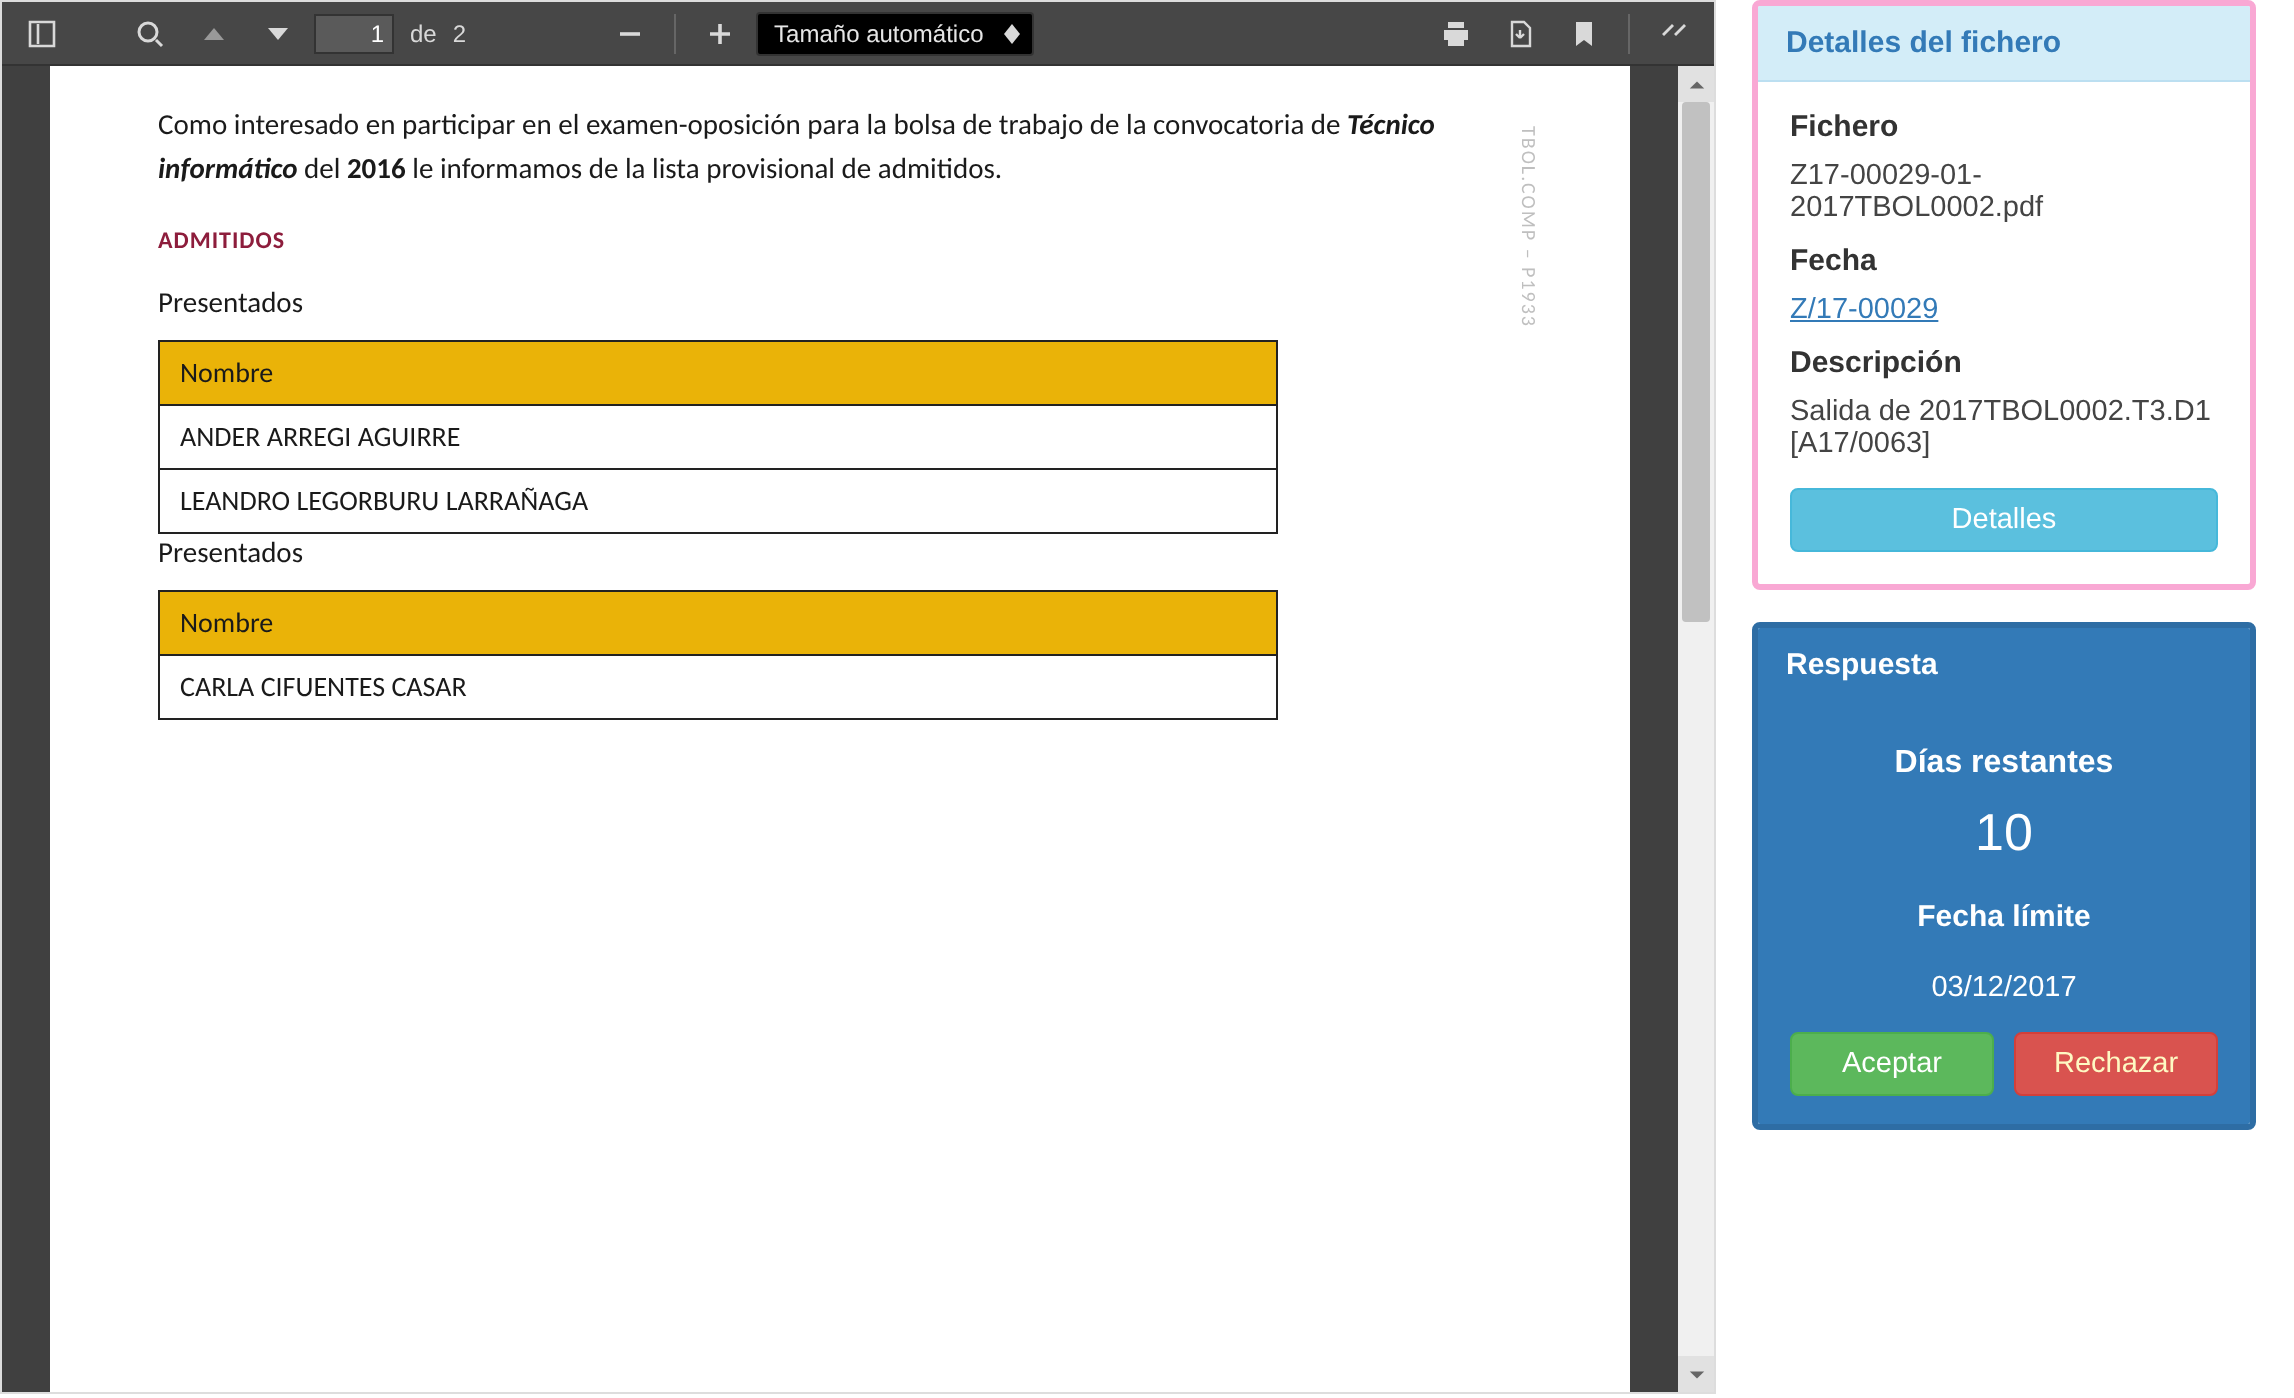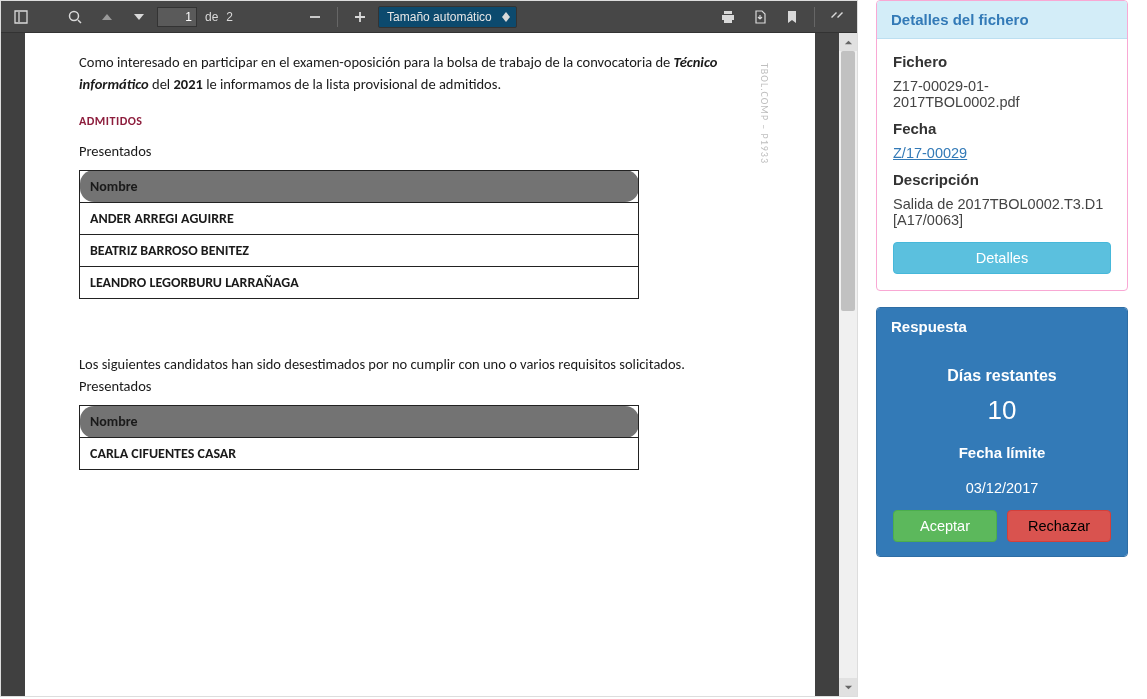--- a/index.html
+++ b/index.html
@@ -3,58 +3,58 @@
 <meta charset="utf-8">
 <style>
 * { box-sizing: border-box; margin: 0; padding: 0; }
 body { font-family: "Segoe UI", -apple-system, sans-serif; background: #fff; width: 1147px; height: 699px; overflow: hidden; display: flex; gap: 18px; padding: 0; }
 .left-pane { width: 858px; height: 697px; border: 1px solid #ddd; background: #404040; position: relative; display: flex; flex-direction: column; }
 .pdf-toolbar { height: 32px; background: #474747; display: flex; align-items: center; padding: 0 6px; gap: 4px; color: #d9d9d9; font-size: 12px; border-bottom: 1px solid #333; }
 .tb-icon { width: 28px; height: 28px; display: flex; align-items: center; justify-content: center; cursor: pointer; border-radius: 2px; }
 .tb-icon svg { width: 16px; height: 16px; fill: #d9d9d9; }
 .tb-sep { width: 1px; height: 20px; background: #666; margin: 0 4px; }
 .page-input { width: 40px; height: 20px; background: #5a5a5a; border: 1px solid #333; color: #fff; text-align: right; padding: 0 4px; font-size: 12px; }
-.zoom-select { display:flex; align-items:center; height:22px; background:#0c4a6e; border:1px solid #333; color:#e6e6e6; font-size:12px; padding:0 6px 0 8px; cursor:pointer; gap:10px; border-radius:2px; }
+.zoom-select { display:flex; align-items:center; height:22px; background:#000000; border:1px solid #333; color:#e6e6e6; font-size:12px; padding:0 6px 0 8px; cursor:pointer; gap:10px; border-radius:2px; }
 .zoom-select .arrows { display:flex; flex-direction:column; align-items:center; line-height:0; }
 .zoom-select .arrows svg { display:block; }
 .spacer { flex: 1; }
 .pdf-body { flex: 1; display: flex; background: #404040; position: relative; overflow: hidden; }
 .pdf-page { background: #fff; margin: 0 auto; width: 790px; min-height: 660px; padding: 18px 54px 40px 54px; position: relative; color: #1a1a1a; font-family: Calibri, Arial, sans-serif; }
 .scrollbar { width: 18px; background: #f0f0f0; display: flex; flex-direction: column; }
 .sb-btn { height: 18px; background: #e1e1e1; display: flex; align-items: center; justify-content: center; }
 .sb-btn svg { width: 9px; height: 9px; fill: #666; }
 .sb-track { flex: 1; position: relative; }
 .sb-thumb { position: absolute; top: 0; left: 2px; right: 2px; height: 260px; background: #c1c1c1; border-radius: 2px; }
 .doc-text { font-size: 14.5px; line-height: 1.55; margin-bottom: 2px; }
 .doc-heading { color: #8d1d3c; font-weight: bold; font-size: 12px; margin: 18px 0 14px; letter-spacing: 0.5px; }
 .sub { font-size: 14.5px; margin-bottom: 10px; }
 .doc-table { width: 560px; border-collapse: collapse; }
-.doc-table th, .doc-table td { border: 1px solid #222; padding: 7px 10px; font-size: 14px; text-align: left; font-weight: bold; }
-.doc-table th { background: #737373; font-weight: bold; border-radius: 14px; }
+.doc-table th, .doc-table td { border: 1px solid #222; padding: 7px 10px; font-size: 14px; text-align: left; }
+.doc-table th { background: #eab308; font-weight: normal; }
 .watermark { position: absolute; top: 30px; right: 44px; color: #bfbfbf; font-size: 10px; letter-spacing: 1px; writing-mode: vertical-rl; }
 .right-pane { width: 252px; display: flex; flex-direction: column; gap: 16px; padding-top: 0; }
-.panel { border: 1px solid #f9a8d4; border-radius: 4px; background: #fff; overflow: hidden; }
+.panel { border: 3px solid #f9a8d4; border-radius: 4px; background: #fff; overflow: hidden; }
 .panel-head { padding: 10px 14px; font-weight: 600; font-size: 15px; }
 .panel-head.light { background: #d3edf8; color: #337ab7; border-bottom: 1px solid #bcdff1; }
 .panel-head.dark { background: #337ab7; color: #fff; }
 .panel-body { padding: 14px 16px 16px; font-size: 15px; color: #333; }
 .dl dt { font-weight: 700; margin-top: 10px; font-size: 15px; }
 .dl dt:first-child { margin-top: 0; }
 .dl dd { margin-top: 8px; color: #444; font-size: 14.5px; }
 .link { color: #337ab7; }
 .btn { display: block; width: 100%; padding: 7px 0; border-radius: 4px; border: 1px solid transparent; font-size: 14.5px; cursor: pointer; text-align: center; }
 .btn-info { background: #5bc0de; border-color: #46b8da; color: #fff; margin-top: 14px; }
 .resp-body { background: #337ab7; color: #fff; text-align: center; padding: 22px 16px 14px; }
 .resp-body h4 { font-weight: 700; font-size: 16px; margin-bottom: 10px; }
 .big { font-size: 26px; font-weight: 400; margin-bottom: 18px; }
 .date-lbl { font-weight: 700; font-size: 15px; margin-bottom: 19px; }
 .date-val { font-size: 14.5px; margin-bottom: 14px; }
 .btn-row { display: flex; gap: 10px; }
 .btn-success { background: #5cb85c; border-color: #4cae4c; color: #fff; }
-.btn-danger { background: #d9534f; border-color: #d43f3a; color: #000000; }
+.btn-danger { background: #d9534f; border-color: #d43f3a; color: #fef9c3; }
 </style>
 </head>
 <body>
 
 <div class="left-pane">
   <div class="pdf-toolbar">
     <div class="tb-icon">
         <svg viewBox="0 0 16 16">
           <path d="M2 2h12v12H2zM6 3v10" stroke="#d9d9d9" stroke-width="1.3" fill="none"></path>
         </svg>
@@ -122,41 +122,37 @@
     <div class="tb-icon">
         <svg viewBox="0 0 16 16">
           <path d="M2 8l5-5 1 1-5 5zM8 8l5-5 1 1-5 5z" fill="#d9d9d9"></path>
         </svg>
       </div>
   </div>
   <div class="pdf-body">
     <div class="pdf-page">
       <div class="watermark">TBOL.COMP – P1933</div>
       <p class="doc-text">
-        <span>Como interesado en participar en el examen-oposición para la bolsa de trabajo de la convocatoria de </span><em style="font-weight:bold;font-style:italic">Técnico informático</em><span> del </span><strong>2021</strong><span> le informamos de la lista provisional de admitidos.</span>
+        <span>Como interesado en participar en el examen-oposición para la bolsa de trabajo de la convocatoria de </span><em style="font-weight:bold;font-style:italic">Técnico informático</em><span> del </span><strong>2016</strong><span> le informamos de la lista provisional de admitidos.</span>
       </p>
       <div class="doc-heading">ADMITIDOS</div>
       <p class="sub">Presentados</p>
       <table class="doc-table">
         <tbody>
             <tr>
               <th>Nombre</th>
             </tr>
         <tr>
               <td>ANDER ARREGI AGUIRRE</td>
             </tr>
         <tr>
-              <td>BEATRIZ BARROSO BENITEZ</td>
-            </tr>
-        <tr>
               <td>LEANDRO LEGORBURU LARRAÑAGA</td>
             </tr>
       </tbody>
         </table>
-      <p class="doc-text" style="margin-top:54px">Los siguientes candidatos han sido desestimados por no cumplir con uno o varios requisitos solicitados.</p>
       <p class="sub">Presentados</p>
       <table class="doc-table">
         <tbody>
             <tr>
               <th>Nombre</th>
             </tr>
         <tr>
               <td>CARLA CIFUENTES CASAR</td>
             </tr>
       </tbody>

